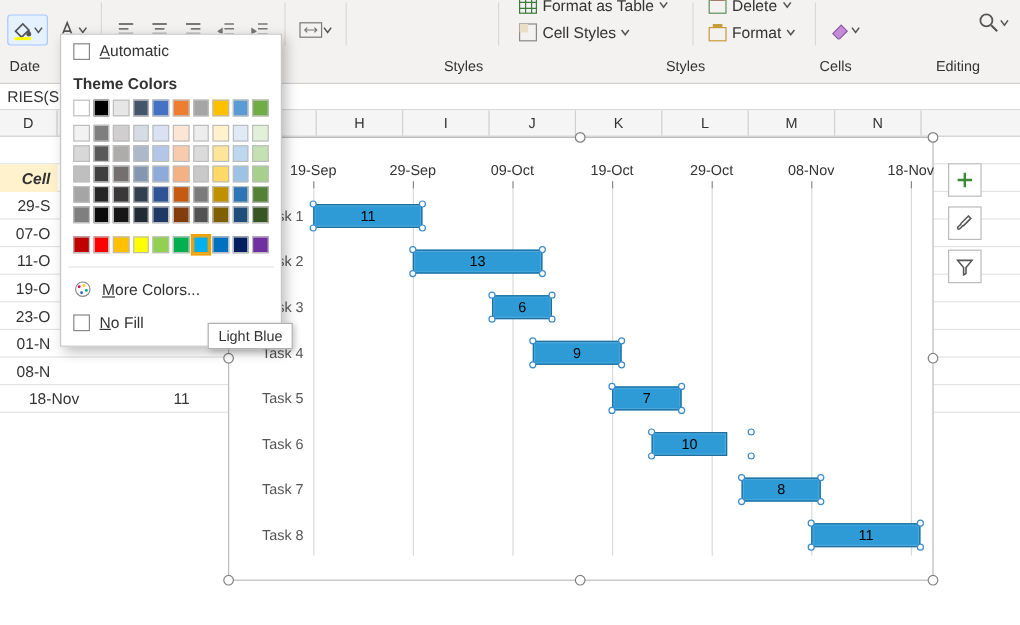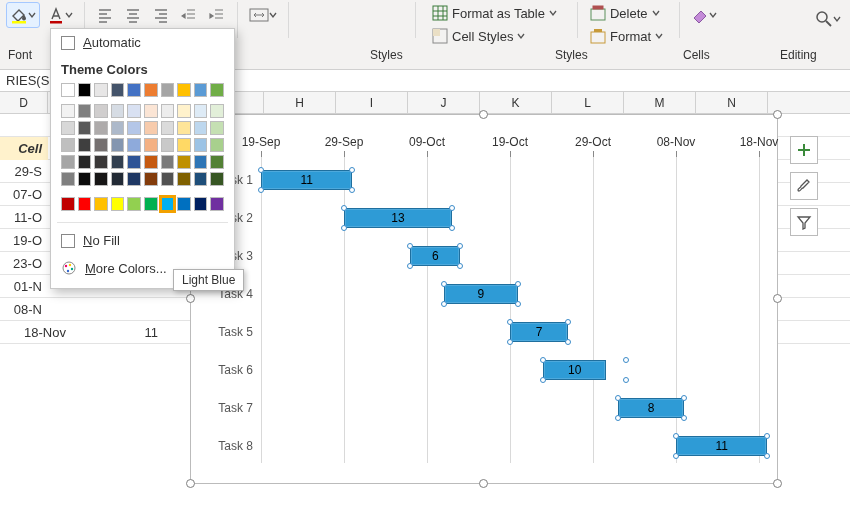--- a/index.html
+++ b/index.html
@@ -17,21 +17,21 @@
   
   .ribbon {
     position: absolute;
     top: 0; left: 0; right: 0;
     height: 70px;
     background: #f3f2f1;
     border-bottom: 1px solid #d0d0d0;
   }
   .ribbon-row {
     display: flex;
-    align-items: flex-start;
+    align-items: flex-end;
     height: 40px;
     padding: 2px 6px;
     gap: 4px;
   }
   .rbtn {
     display: inline-flex;
     align-items: center;
     justify-content: center;
     height: 26px;
     min-width: 24px;
@@ -343,21 +343,21 @@
             <circle cx="7" cy="7" r="5" fill="none" stroke="#555" stroke-width="1.5"></circle>
             <path d="M11 11 L16 16" stroke="#555" stroke-width="1.8"></path>
           </svg>
          <svg class="dd" viewBox="0 0 8 8">
             <path d="M1 2 L4 6 L7 2" fill="none" stroke="#555" stroke-width="1.3"></path>
           </svg>
        </div>
     </div>
   </div>
 
-  <div class="glabel" style="left:8px">Font</div>
+  <div class="glabel" style="left:8px">Date</div>
   <div class="glabel" style="left:205px">ment</div>
   <div class="glabel" style="left:370px">Styles</div>
   <div class="glabel" style="left:555px">Styles</div>
   <div class="glabel" style="left:683px">Cells</div>
   <div class="glabel" style="left:780px">Editing</div>
 </div>
 
 <div class="formula-bar">
   <span>RIES(She</span>
   <span style="margin-left:155px">,2)</span>
@@ -599,28 +599,28 @@
         <div class="sw" style="background: rgb(146, 208, 80);"></div>
         <div class="sw" style="background: rgb(0, 176, 80);"></div>
         <div class="sw sel" style="background: rgb(0, 176, 240);"></div>
         <div class="sw" style="background: rgb(0, 112, 192);"></div>
         <div class="sw" style="background: rgb(0, 32, 96);"></div>
         <div class="sw" style="background: rgb(112, 48, 160);"></div>
       </div>
   </div>
   <div style="height:1px;background:#e3e3e3;margin:0 6px 4px"></div>
   <div class="fd-item">
-    <span class="fd-check"></span>
-    <span><span class="underline-key">N</span>o Fill</span>
-  </div>
-  <div class="fd-item">
     <svg width="16" height="16">
         <circle cx="8" cy="8" r="6" fill="none" stroke="#888"></circle>
         <circle cx="5" cy="6" r="1.2" fill="#e06"></circle>
         <circle cx="9" cy="5" r="1.2" fill="#fc0"></circle>
         <circle cx="11" cy="9" r="1.2" fill="#0a8"></circle>
         <circle cx="7" cy="11" r="1.2" fill="#36c"></circle>
       </svg>
     <span><span class="underline-key">M</span>ore Colors...</span>
   </div>
+  <div class="fd-item">
+    <span class="fd-check"></span>
+    <span><span class="underline-key">N</span>o Fill</span>
+  </div>
 
   <div class="tooltip" style="top:240px;left:122px">Light Blue</div>
 </div>
 
 </body></html>

